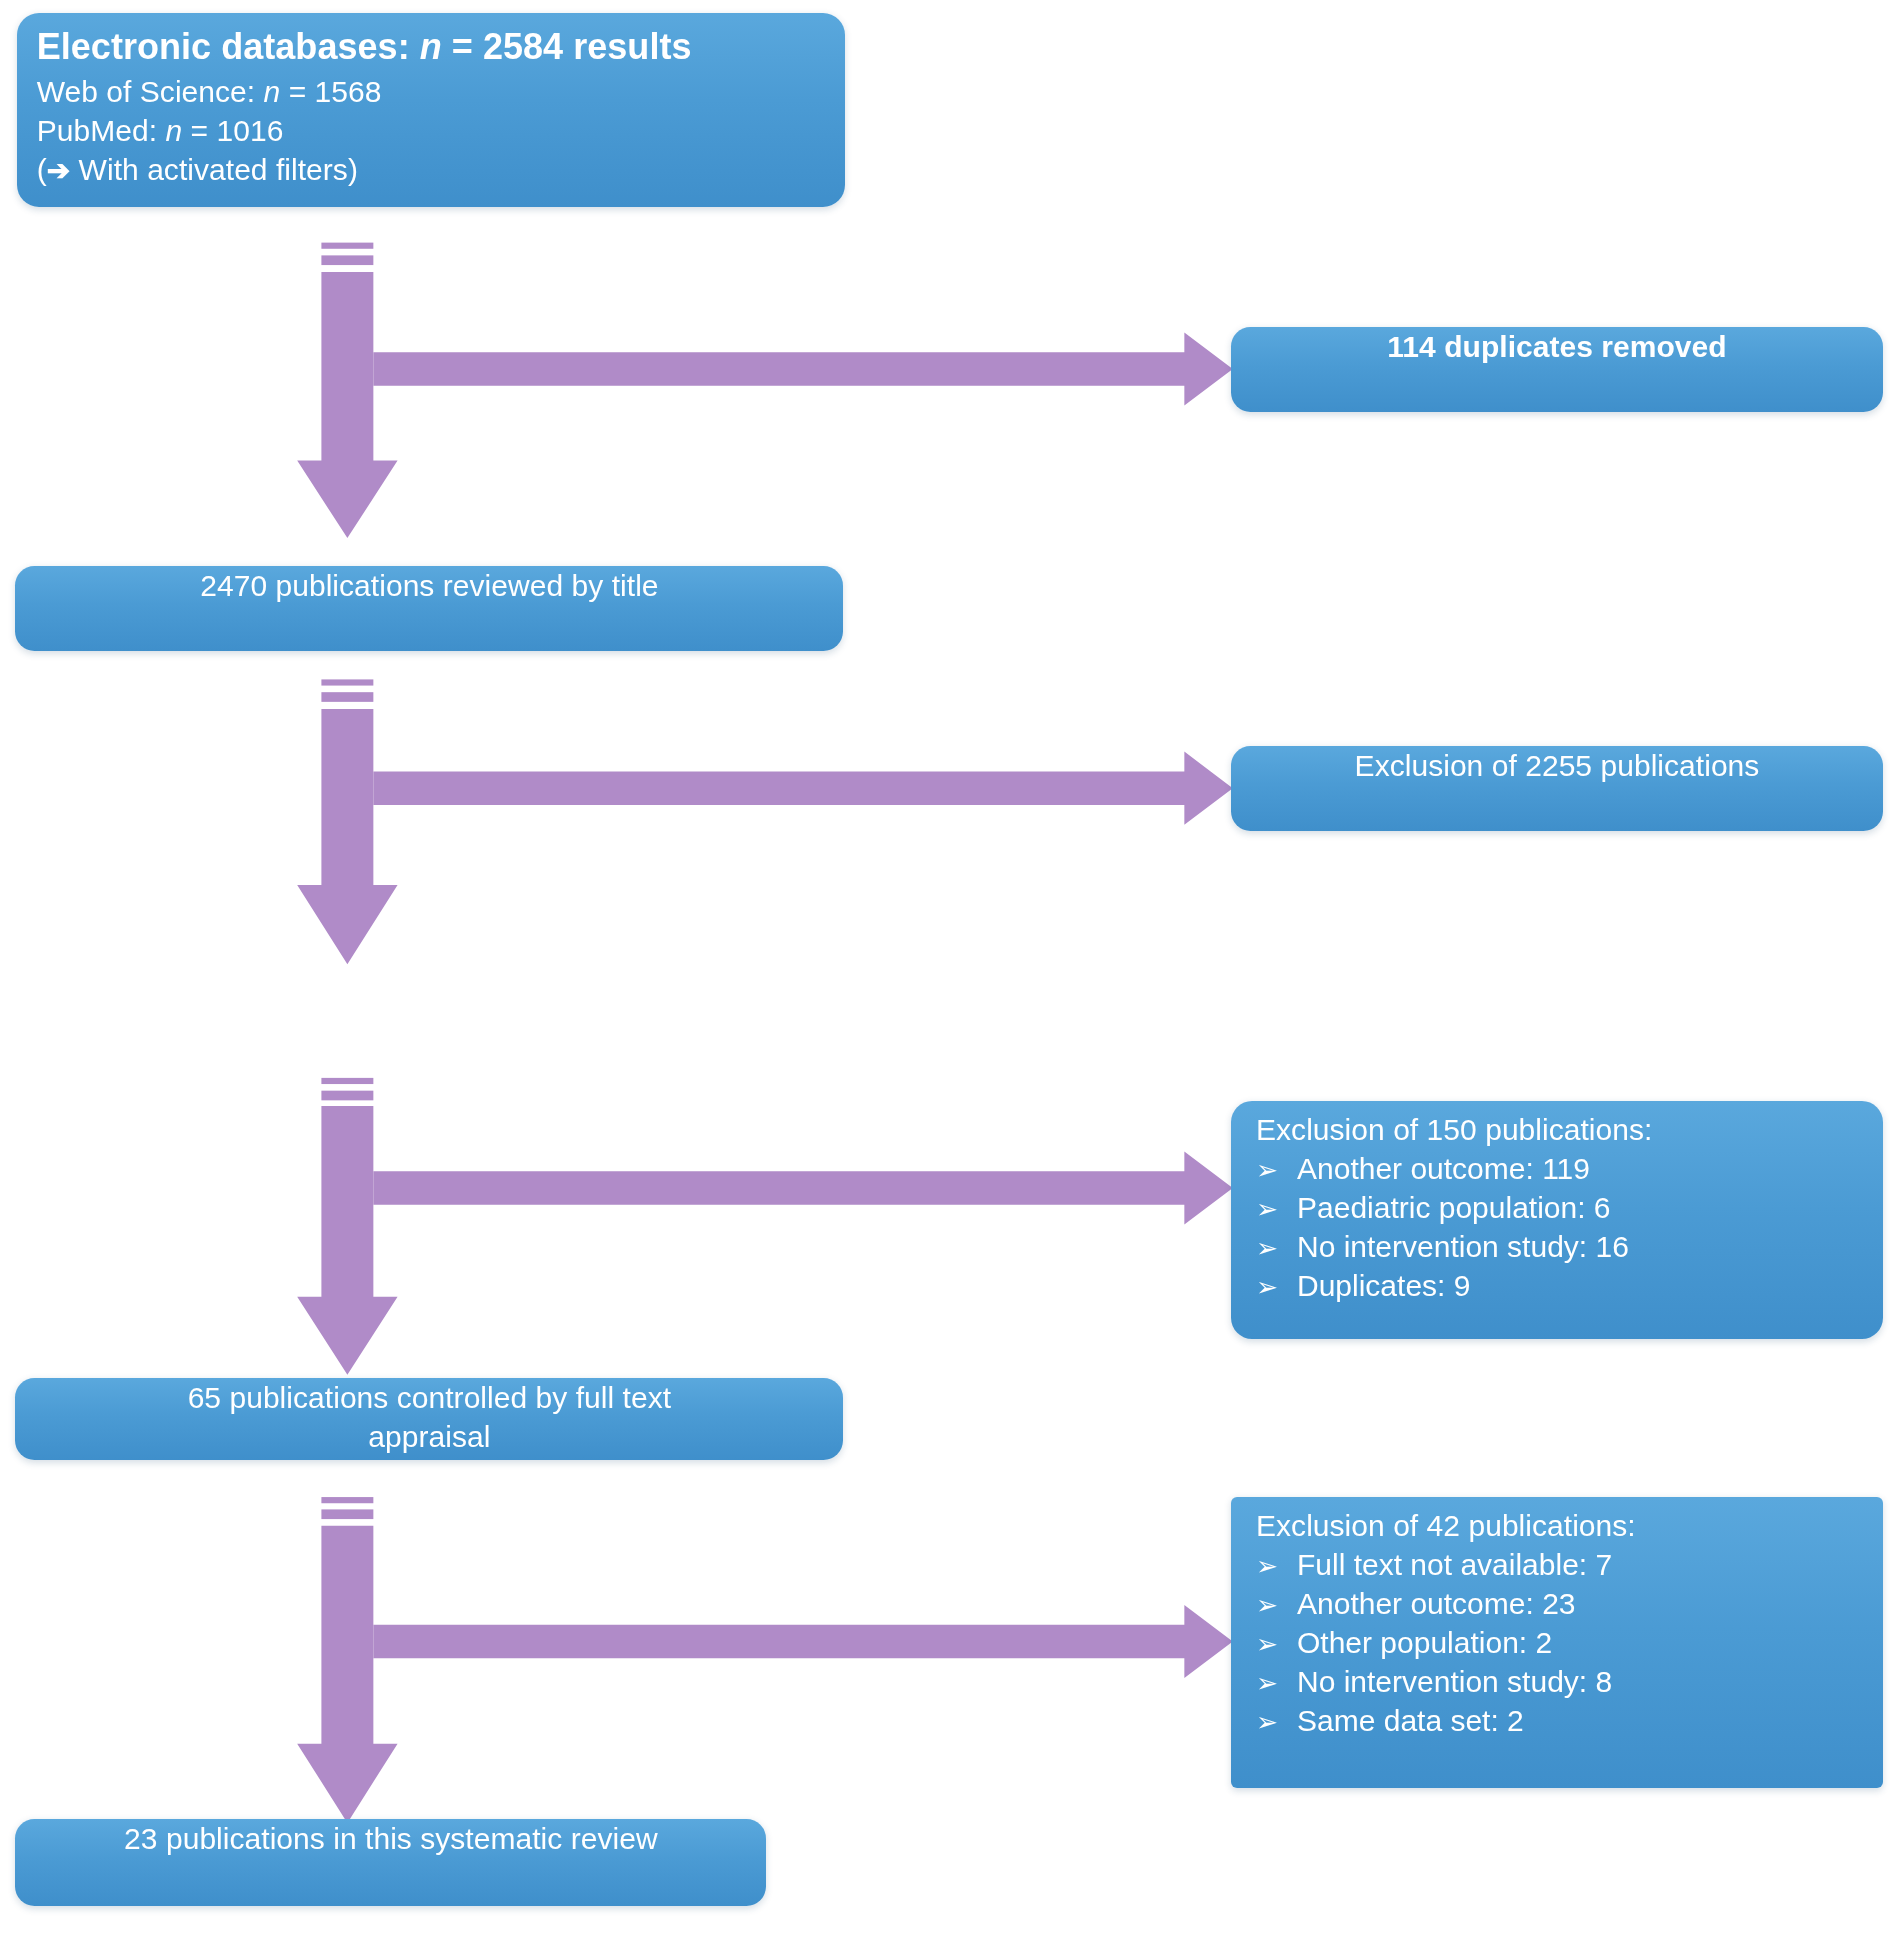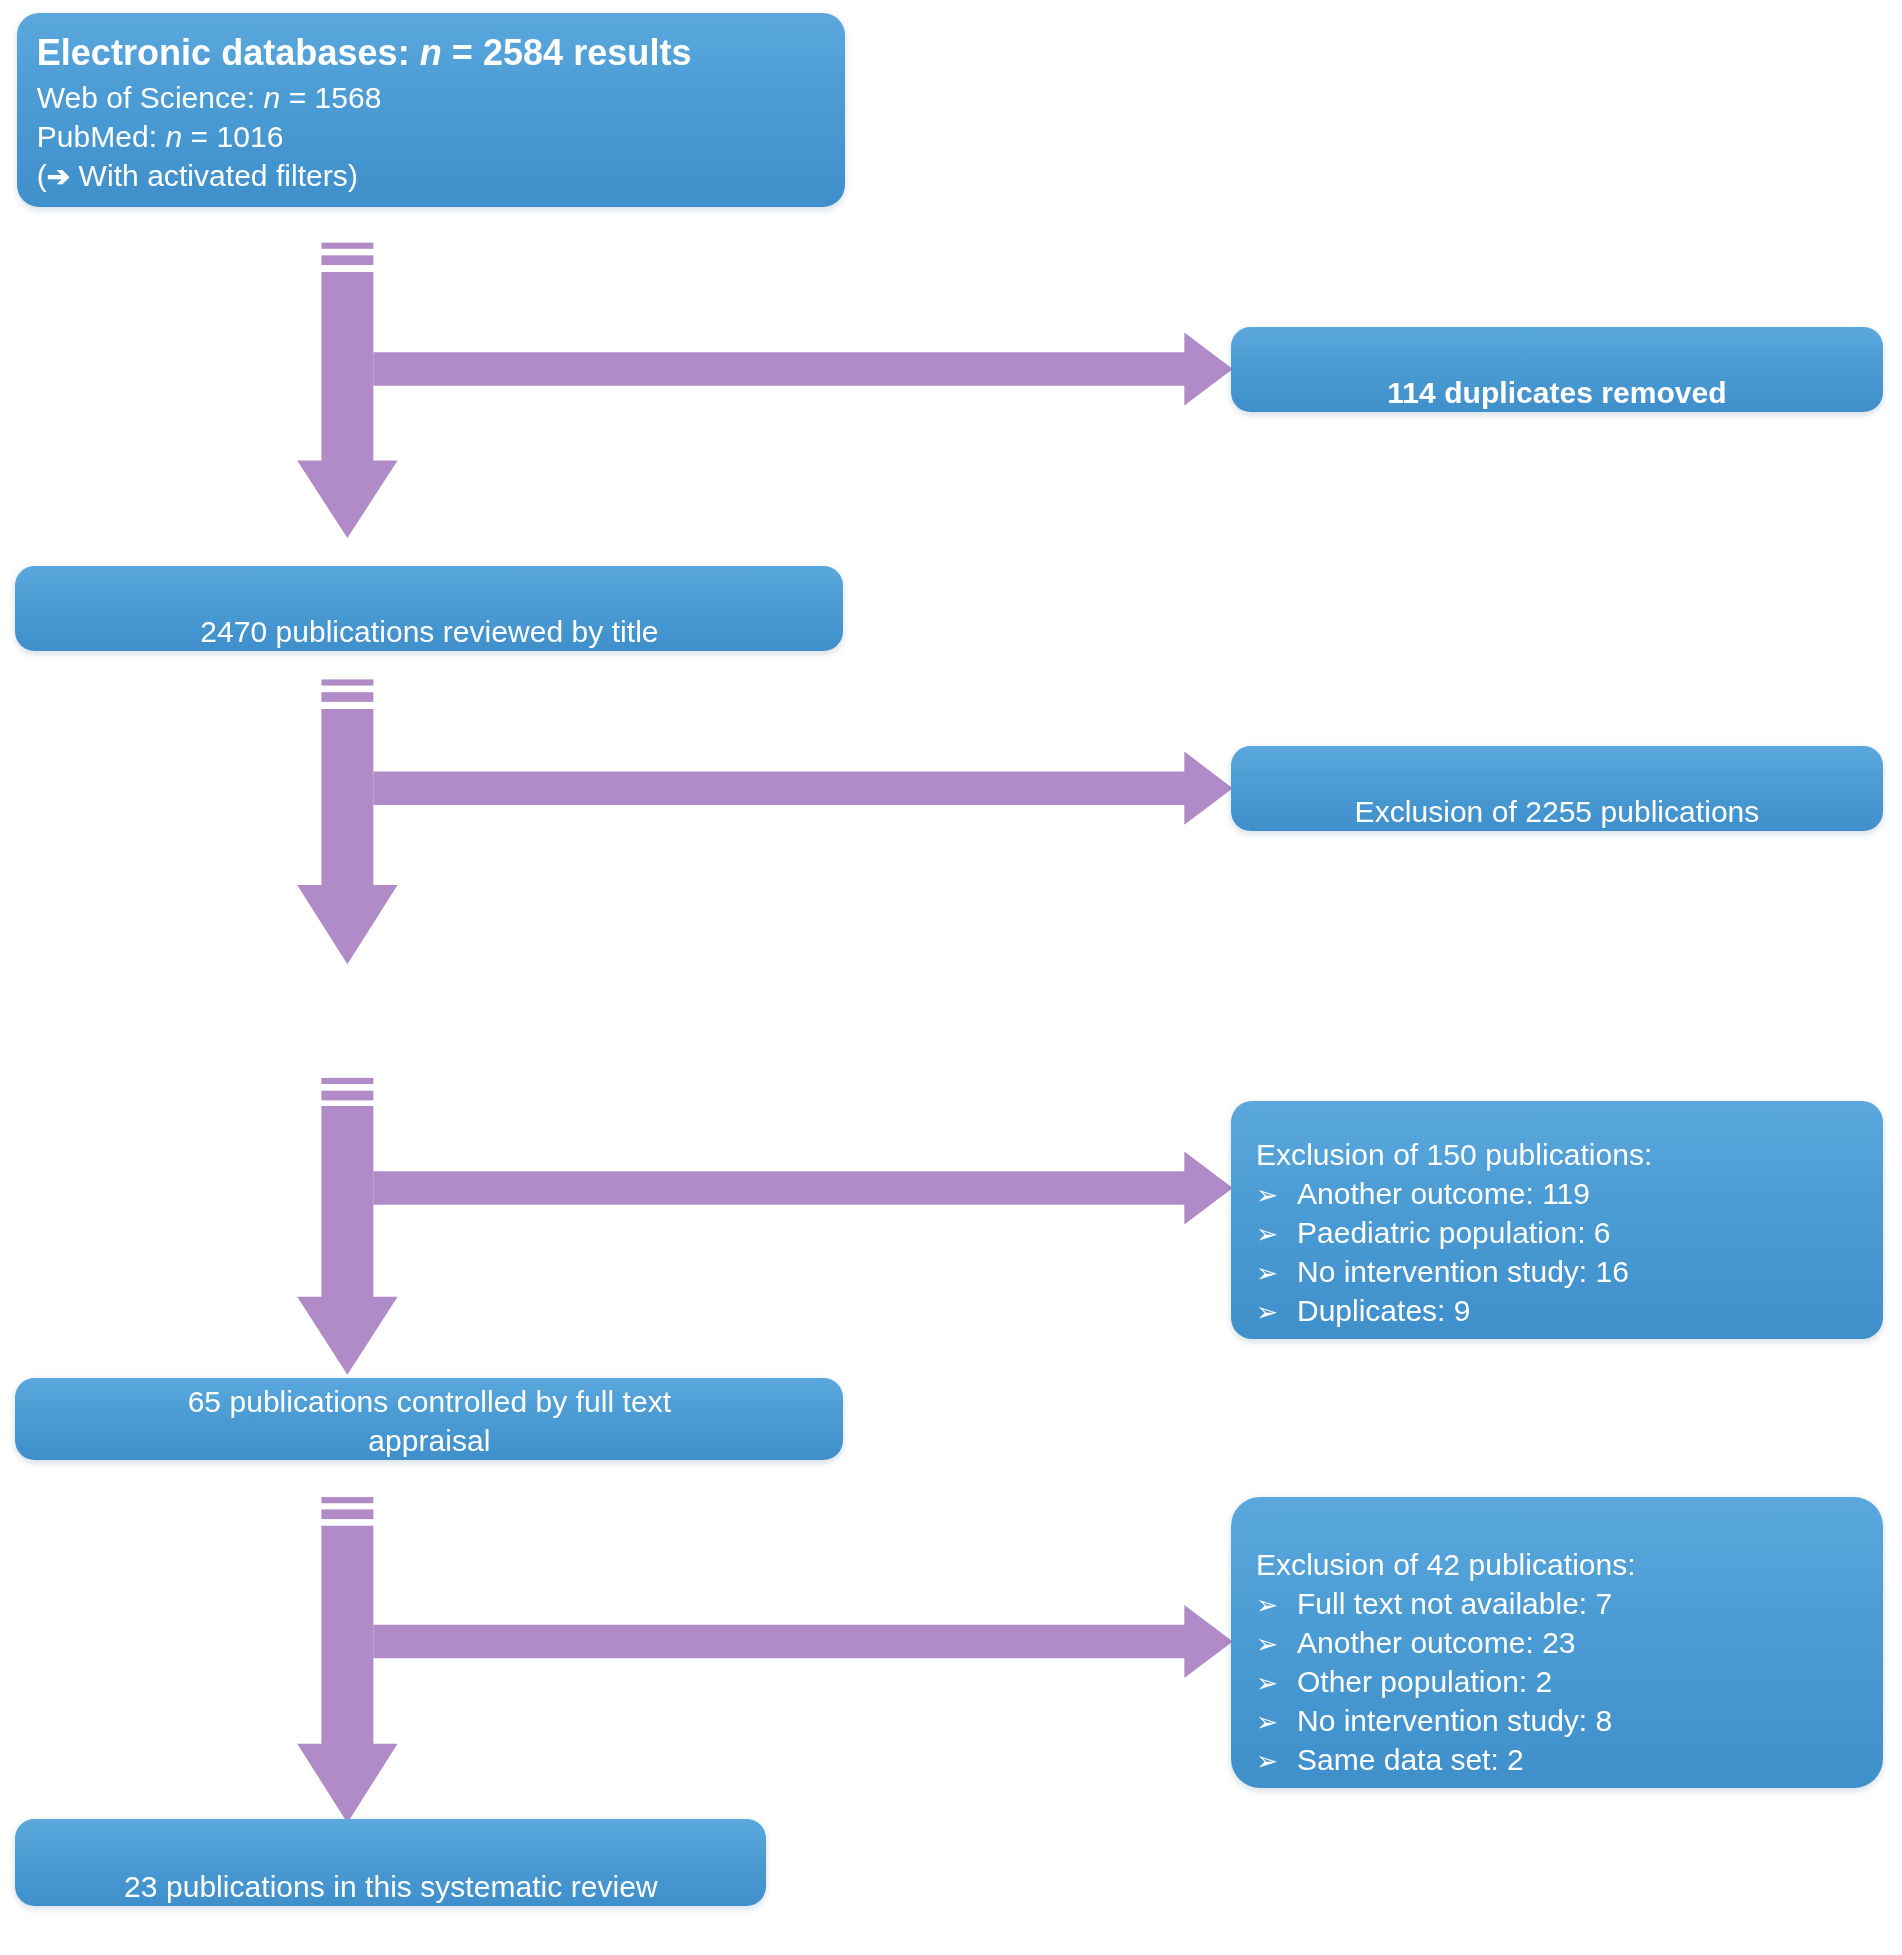--- a/index.html
+++ b/index.html
@@ -28,21 +28,21 @@
   }
   .node {
     position: absolute;
     box-sizing: border-box;
     border-radius: 19.4px;
     background: linear-gradient(180deg, #5aa8dd 0%, #4b9bd4 45%, #3f8fcb 100%);
     color: #ffffff;
     box-shadow: 0 2.6px 7px rgba(30,70,110,0.18);
     display: flex;
     flex-direction: column;
-    justify-content: flex-end;
+    justify-content: flex-start;
     overflow: hidden;
   }
   .node-inner {
     width: 100%;
     box-sizing: border-box;
   }
   .ctr { text-align: center; }
   .lft { text-align: left; }
 
   .line {
@@ -170,21 +170,21 @@
     </div>
   </div>
 
   <div class="node" style="left:15.4px; top:1378px; width:828px; height:82px;">
     <div class="node-inner ctr" style="padding:0 17.6px;">
       <div class="line">65 publications controlled by full text</div>
       <div class="line">appraisal</div>
     </div>
   </div>
 
-  <div class="node" style="left:1231px; top:1497px; width:652px; height:291px; border-radius:29px;">
+  <div class="node" style="left:1231px; top:1497px; width:652px; height:291px; border-radius:6px;">
     <div class="node-inner lft" style="padding:8.8px 19.4px 8.8px 25px;">
       <div class="line">Exclusion of 42 publications:</div>
       <div class="bulletrow">
         <span class="bullet-glyph">➢</span>
         <span class="bullet-text">Full text not available: 7</span>
       </div>
       <div class="bulletrow">
         <span class="bullet-glyph">➢</span>
         <span class="bullet-text">Another outcome: 23</span>
       </div>

